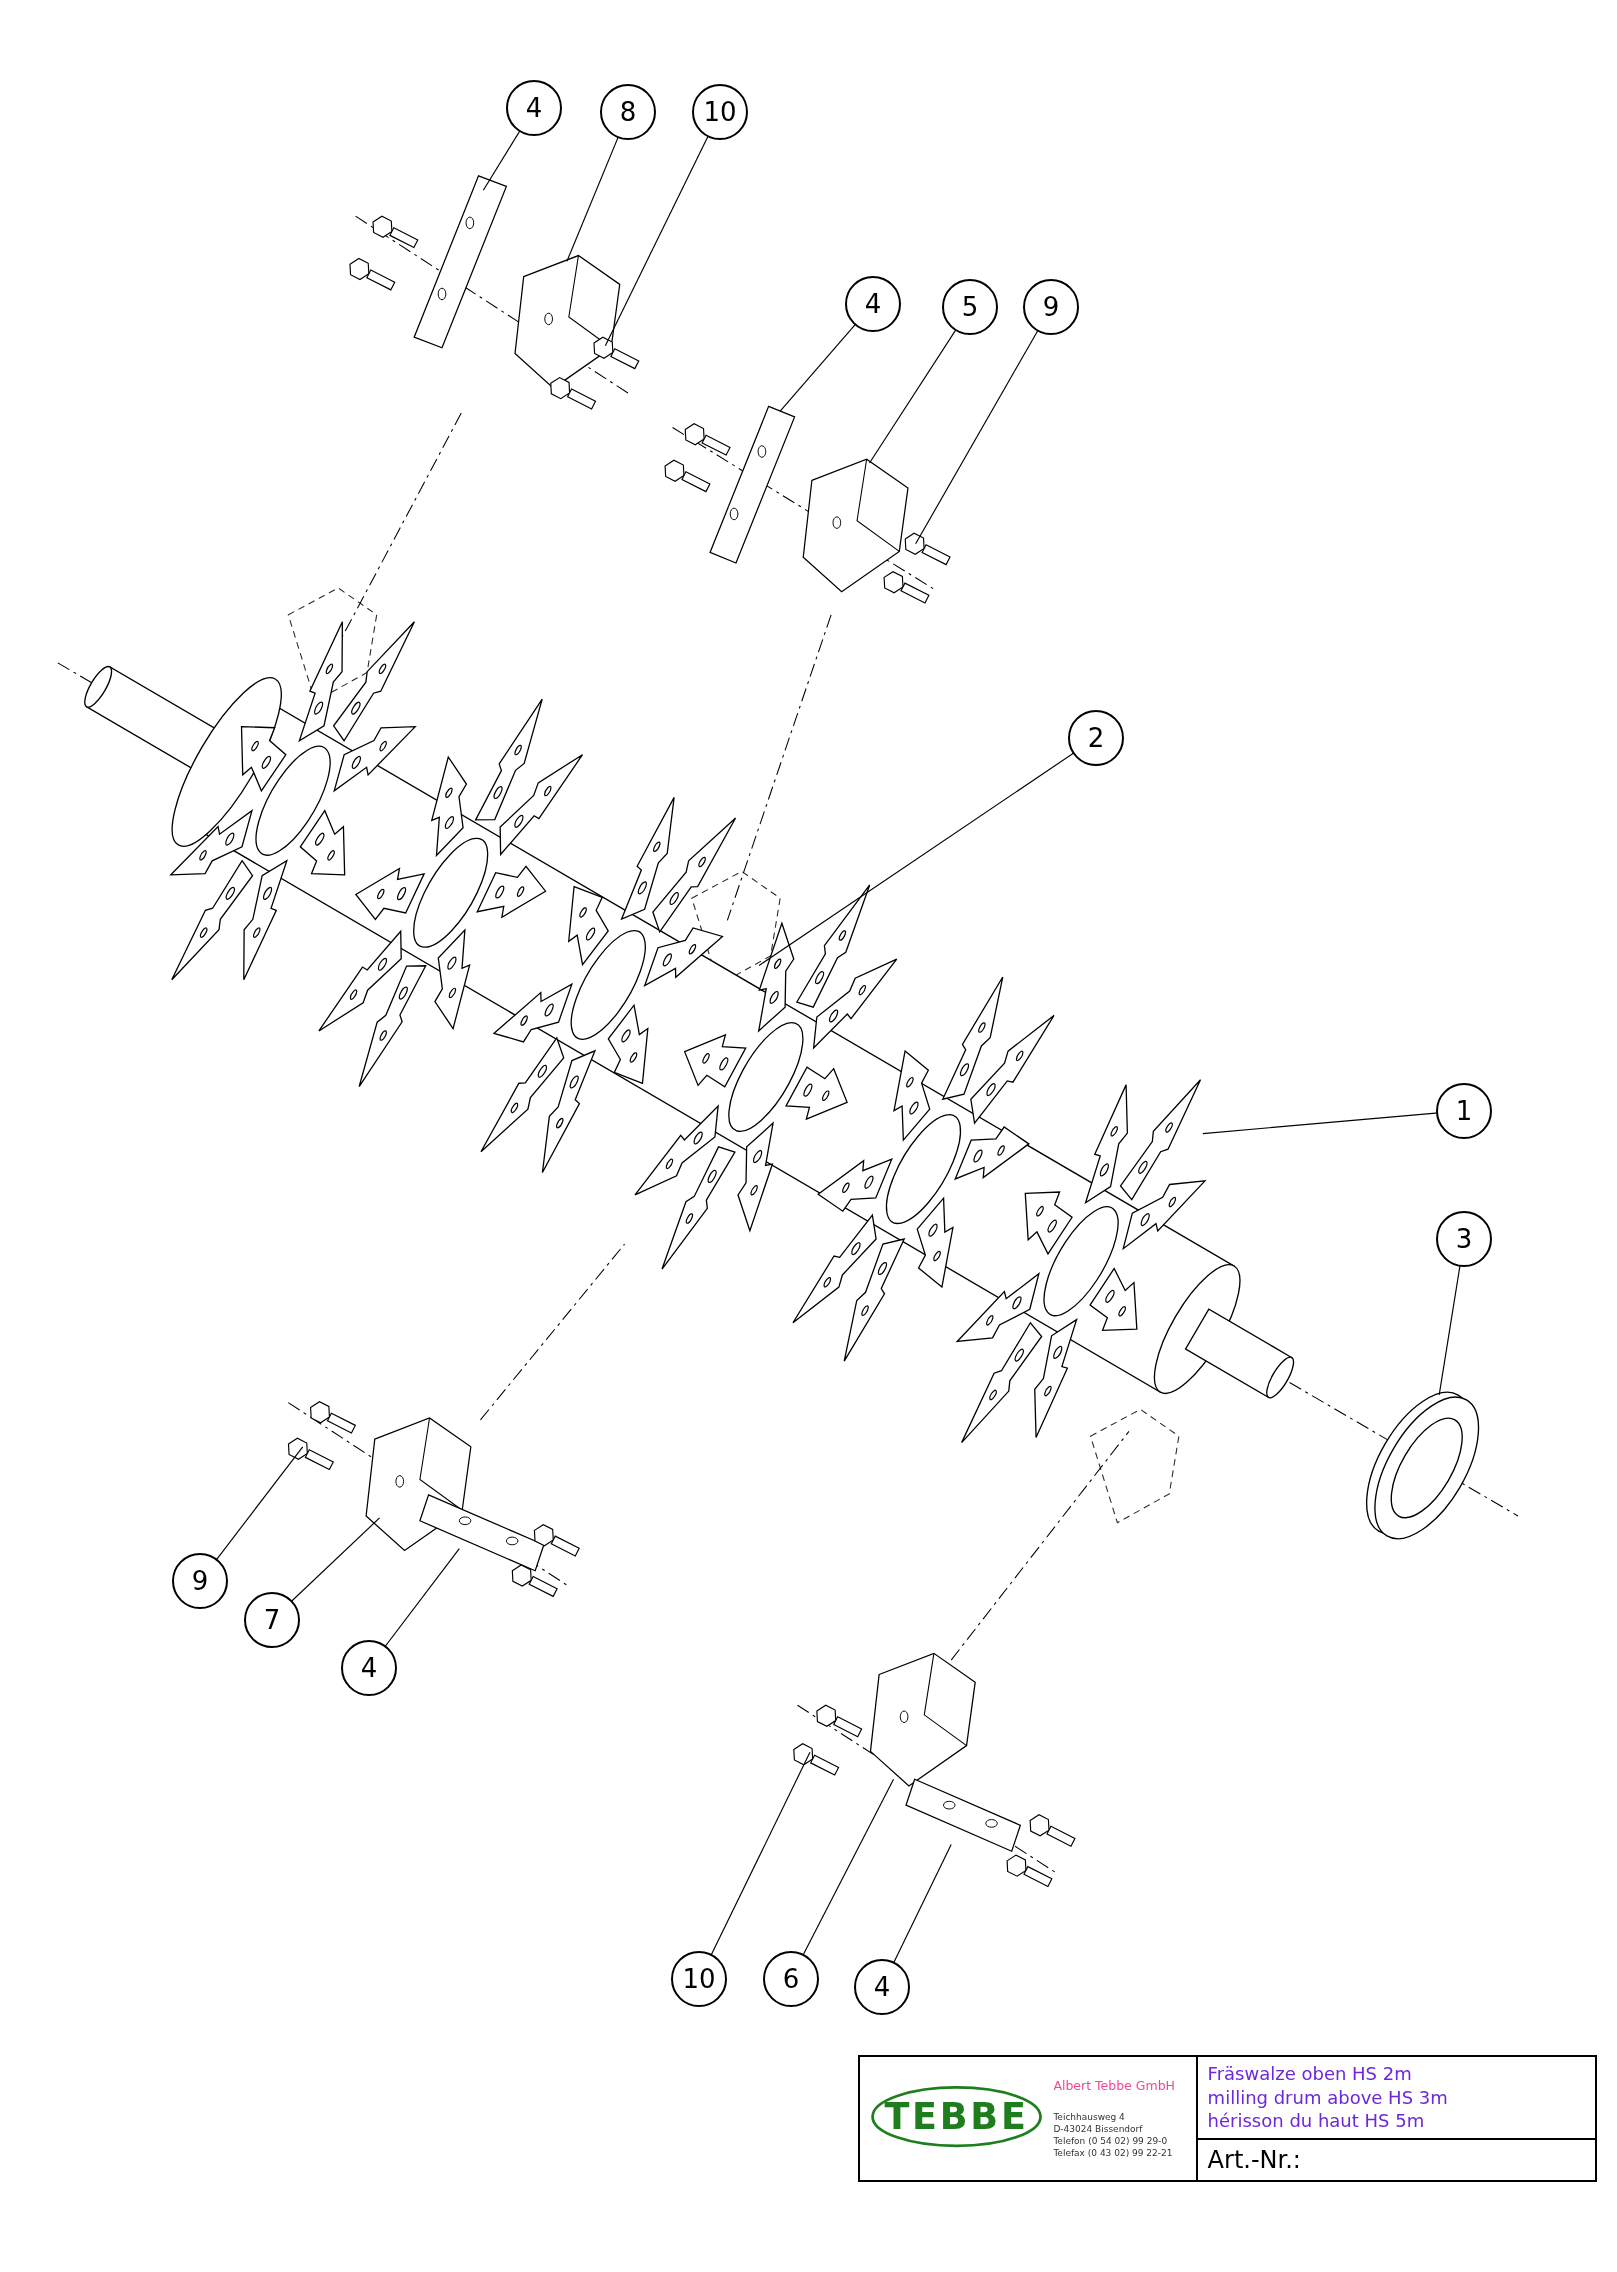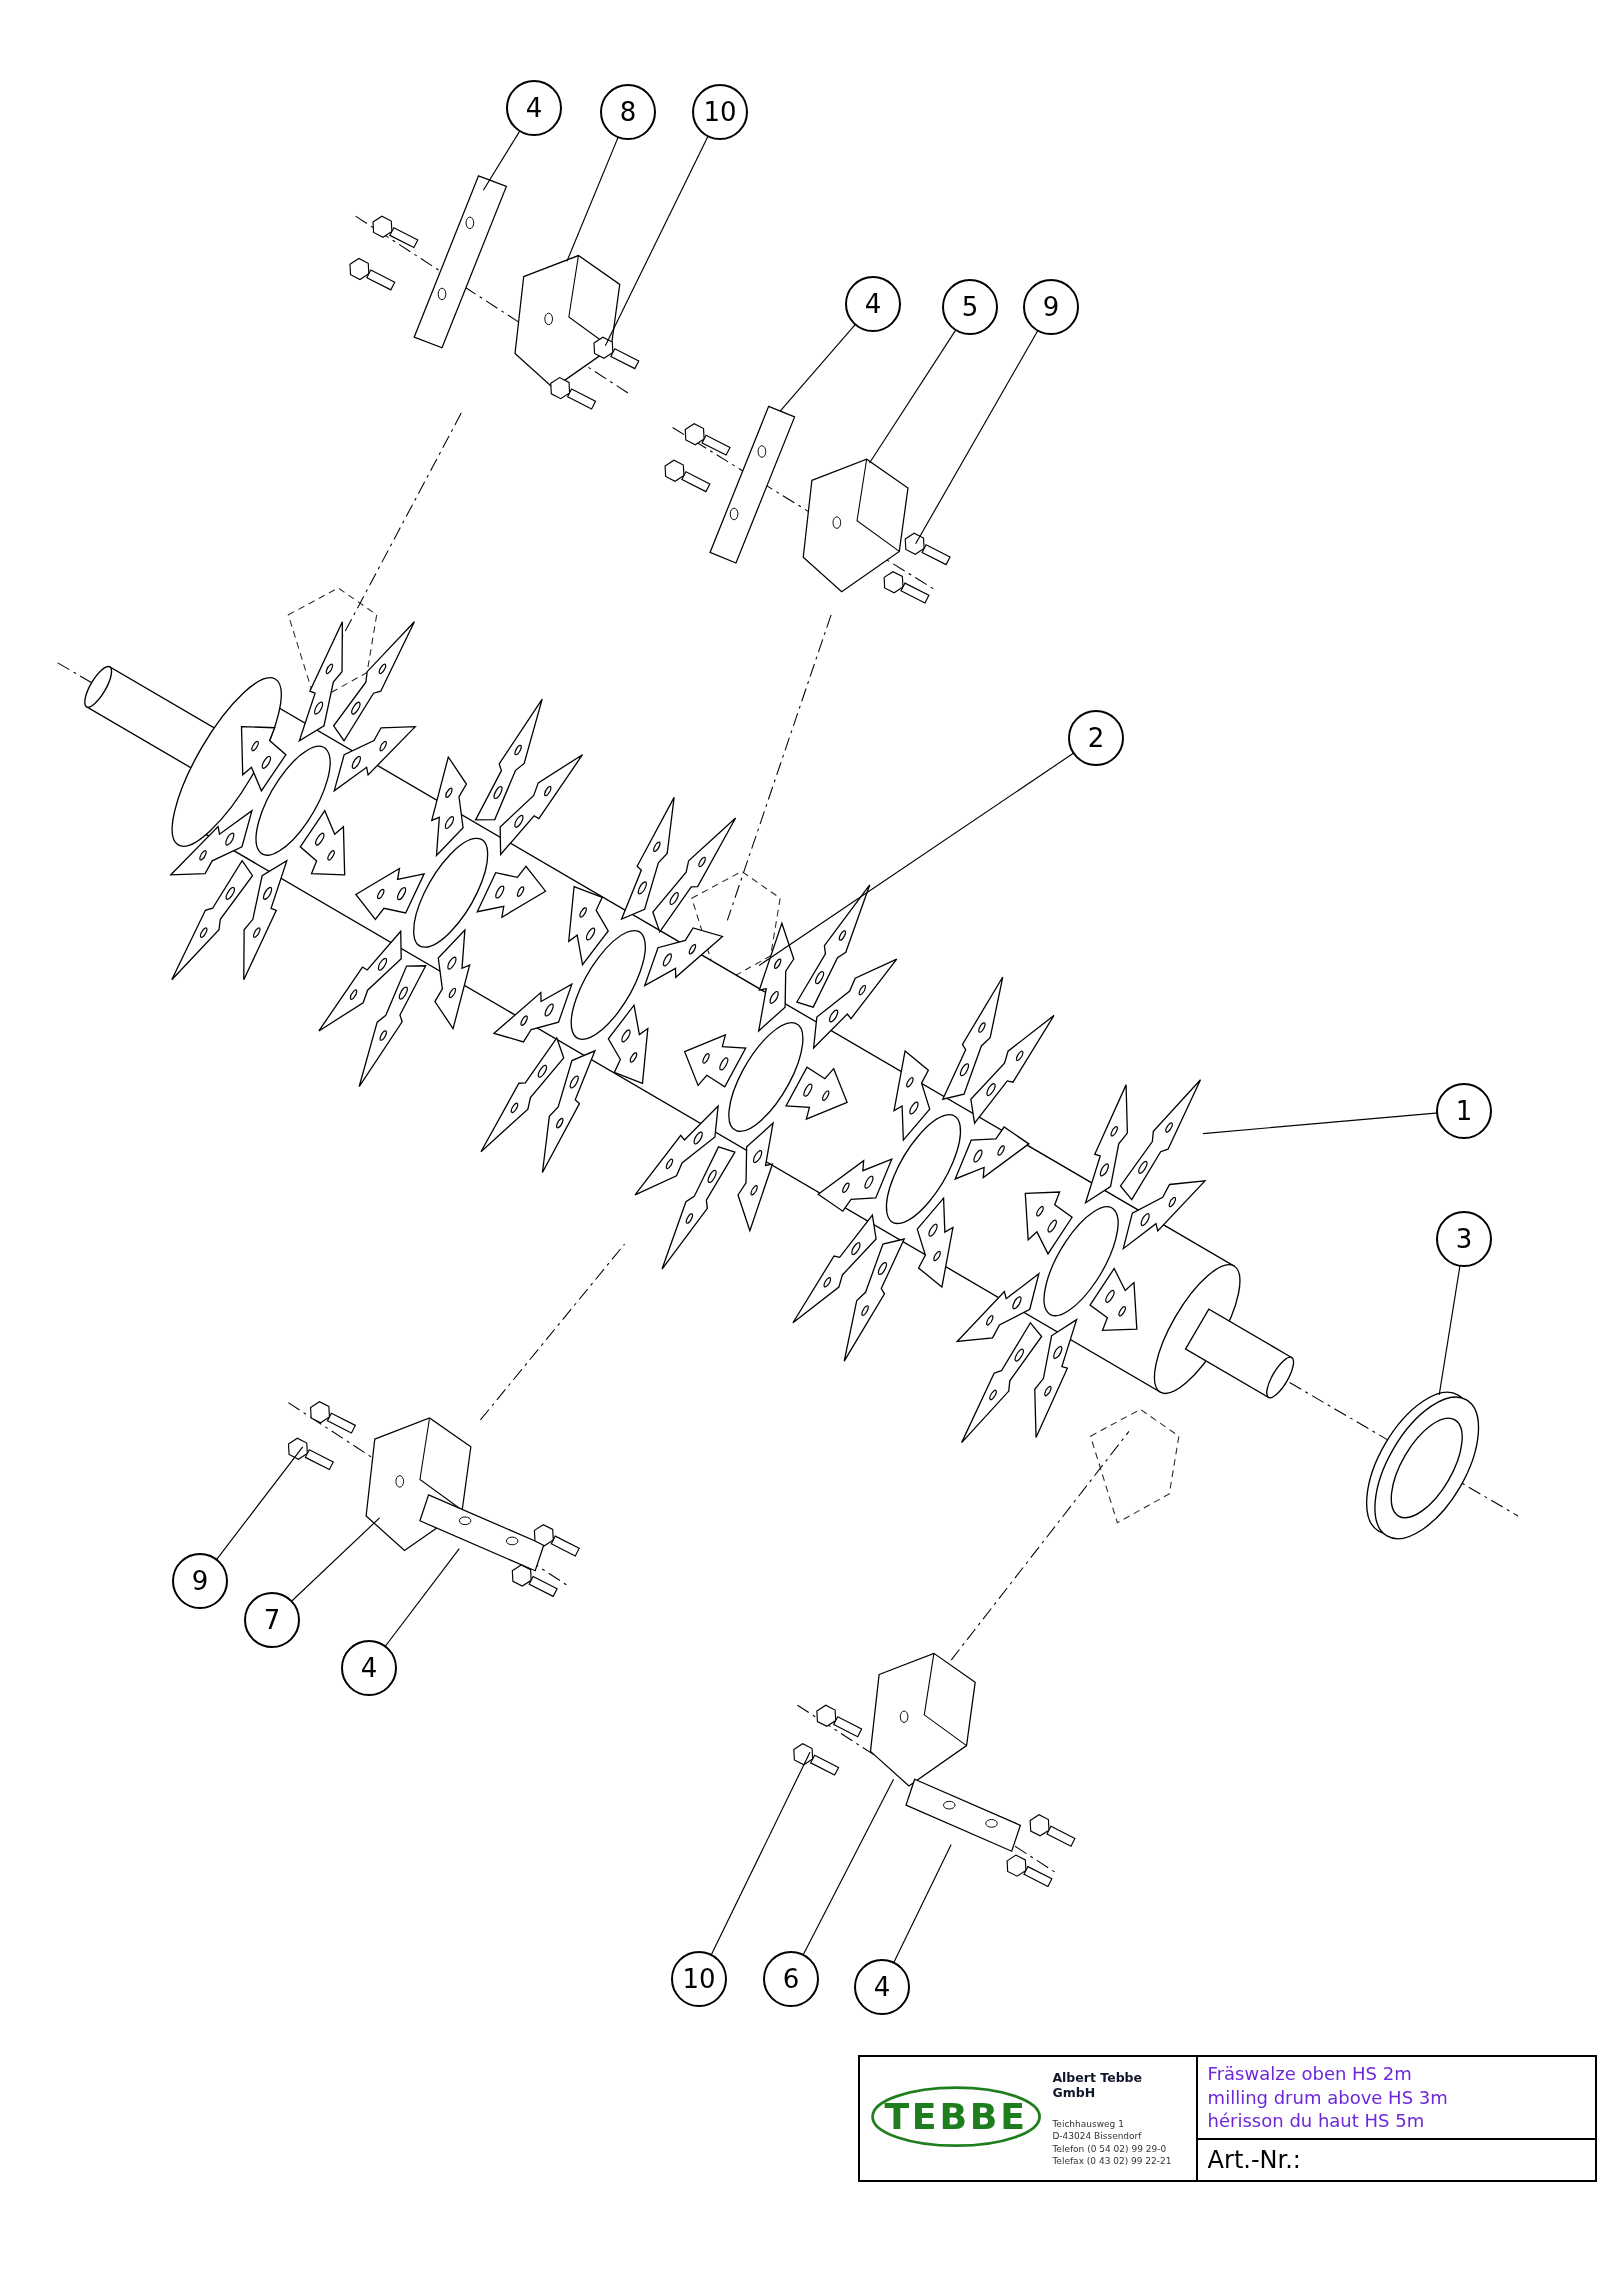--- a/index.html
+++ b/index.html
@@ -17,21 +17,21 @@
     position:absolute;left:858px;top:2055px;width:739px;height:127px;
     border:2.4px solid #000;display:flex;background:#fff;z-index:6;box-sizing:border-box;
   }
   .tb-left{width:338px;border-right:2.4px solid #000;display:flex;align-items:center;
     padding:3.8px 7.7px;gap:7.7px;box-sizing:border-box;}
   .tb-right{flex:1;display:flex;flex-direction:column;}
   .tb-title{flex:1;padding:4.8px 9.6px;font-size:18px;line-height:1.32;color:#6d28d9;
     border-bottom:2.4px solid #000;}
   .tb-art{height:40px;display:flex;align-items:center;padding:0 9.6px;font-size:24px;color:#000;}
   .company-block{display:flex;flex-direction:column;justify-content:center;}
-  .company-name{font-size:12.5px;font-weight:bold;color:#0f172a;margin-bottom:18px;}
+  .company-name{font-size:12.5px;font-weight:normal;color:#ec4899;margin-bottom:18px;}
   .company-line{font-size:9px;color:#333;line-height:1.35;}
 </style>
 </head>
 <body>
 
 <div class="page">
 
   <svg class="drawing" viewBox="0 0 1684 2366" xmlns="http://www.w3.org/2000/svg">
     <defs>
       <g id="blade">
@@ -192,21 +192,21 @@
   <div class="balloon" style="left:882px;top:1987px">4</div>
 
   <div class="titleblock">
     <div class="tb-left">
       <svg width="178" height="75" viewBox="0 0 195 78">
         <ellipse cx="97" cy="37" rx="92" ry="32" fill="none" stroke-width="3" stroke="#1e7e1e"></ellipse>
         <text x="97" y="51" text-anchor="middle" font-size="40" font-weight="bold" letter-spacing="3" font-family="DejaVu Sans, sans-serif" fill="#1e7e1e">TEBBE</text>
       </svg>
       <div class="company-block">
         <div class="company-name">Albert Tebbe GmbH</div>
-        <div class="company-line">Teichhausweg 1</div>
+        <div class="company-line">Teichhausweg 4</div>
         <div class="company-line">D-43024 Bissendorf</div>
         <div class="company-line">Telefon (0 54 02) 99 29-0</div>
         <div class="company-line">Telefax (0 43 02) 99 22-21</div>
       </div>
     </div>
     <div class="tb-right">
       <div class="tb-title">
         <div>Fräswalze oben HS 2m</div>
         <div>milling drum above HS 3m</div>
         <div>hérisson du haut HS 5m</div>

